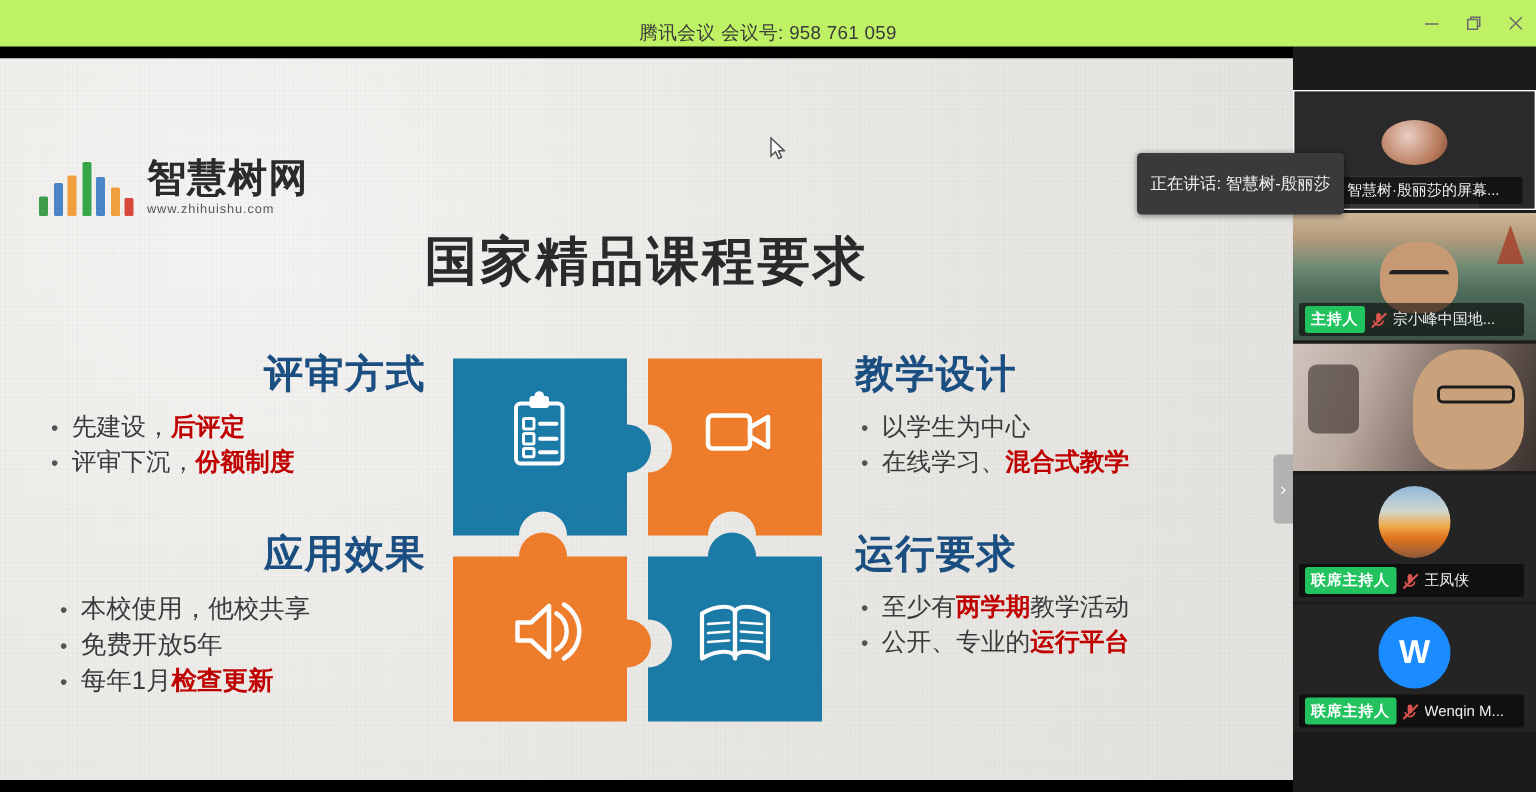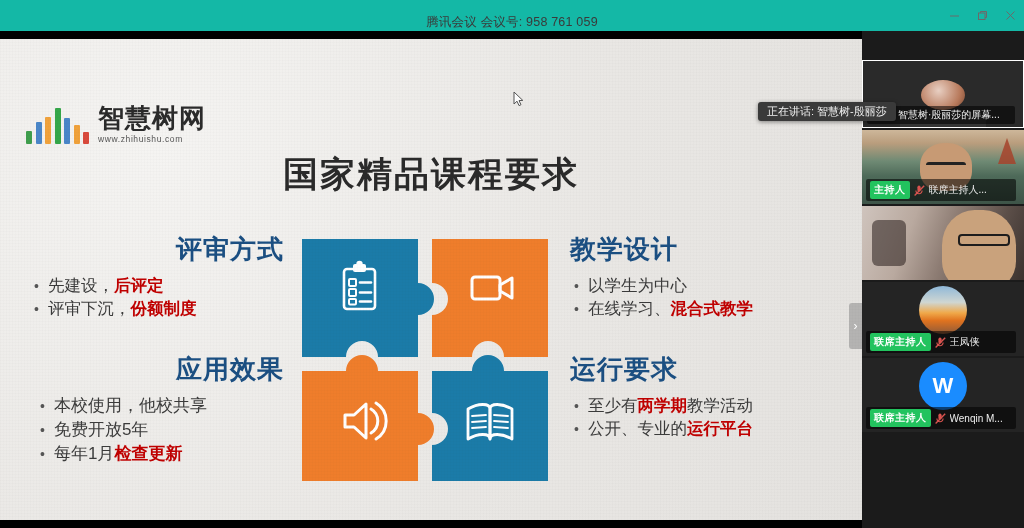--- a/index.html
+++ b/index.html
@@ -7,21 +7,21 @@
     width: 1024px; height: 528px;
     overflow: hidden;
     background: #000;
     font-family: "Liberation Sans", "DejaVu Sans", sans-serif;
   }
   #app { position: relative; width: 1024px; height: 528px; background: #000; }
 
   
   .titlebar {
     position: absolute; top: 0; left: 0; width: 1024px; height: 45px;
-    background: #14b8a6; border-bottom: 1px solid #dcdcdc;
+    background: #bef264; border-bottom: 1px solid #dcdcdc;
     display: flex; align-items: center; justify-content: center;
   }
   .titlebar-text {
     font-size: 12.5px; color: #3a3a3a; letter-spacing: .2px; white-space: nowrap;
   }
   .win-controls {
     position: absolute; right: 0; top: 0; height: 30px;
     display: flex; align-items: center;
   }
   .win-btn {
@@ -116,34 +116,34 @@
     background: #3d3d3d; color: #e8e8e8;
     display: flex; align-items: center; gap: 5px; padding: 0 5px;
     font-size: 10px; white-space: nowrap; overflow: hidden;
   }
   .mini-ico { display: inline-flex; align-items: center; }
 
   
   .tooltip {
     position: absolute; left: 758px; top: 102px;
     background: #3a3a3a; color: #f0f0f0; font-size: 11px;
-    padding: 2px 9px; border-radius: 3px; white-space: nowrap;
+    padding: 13px 9px; border-radius: 3px; white-space: nowrap;
     z-index: 30; box-shadow: 0 1px 4px rgba(0,0,0,.45);
   }
 
   
   .rail {
     position: absolute; right: 0; top: 31px; width: 162px; height: 497px;
     background: #1b1b1b; display: flex; flex-direction: column; gap: 2px;
     padding-top: 29px;
   }
   .tile {
-    position: relative; width: 162px; height: 74px; background: #242424; overflow: hidden;
-  }
-  .tile.first { height: 68px; border: 1.5px solid #ffffff; text-decoration: underline; }
+    position: relative; width: 162px; height: 85px; background: #242424; overflow: hidden;
+  }
+  .tile.first { height: 80px; border: 1.5px solid #ffffff; text-decoration: underline; }
   .tile-bg { position: absolute; inset: 0; }
   .tile-label {
     position: absolute; left: 4px; bottom: 3px; right: 8px;
     display: flex; align-items: center; gap: 4px;
     background: rgba(0,0,0,.55); padding: 2px 4px; border-radius: 2px;
     font-size: 10px; color: #efefef; white-space: nowrap; overflow: hidden;
   }
   .tile-label .nm { overflow: hidden; text-overflow: ellipsis; }
   .host-badge {
     background: #22c35e; color: #fff; font-size: 10px; font-weight: 700;
@@ -368,21 +368,21 @@
       </div>
       <div class="tile-label">
         <span class="host-badge">主持人</span>
         <span class="icon-sm">
           <svg width="11" height="11" viewBox="0 0 11 11">
               <rect x="3.4" y="0.6" width="3.2" height="6" rx="1.6" fill="#d9534f"></rect>
               <path d="M1.9,5.6 a3.1,3.1 0 0 0 6.2,0" fill="none" stroke="#d9534f" stroke-width="1.1"></path>
               <line x1="0.6" y1="10.4" x2="10.2" y2="0.8" stroke="#d9534f" stroke-width="1.4"></line>
             </svg>
         </span>
-        <span class="nm">联席主持人...</span>
+        <span class="nm">宗小峰中国地...</span>
       </div>
     </div>
 
     <div class="tile">
       <div class="tile-bg" style="background:linear-gradient(110deg,#cfc4bd 0%,#b9a99f 30%,#8e7d74 52%,#5c4f49 78%,#3b322e 100%);">
         <div style="position:absolute;right:8px;top:4px;width:74px;height:80px;border-radius:44% 44% 36% 36%;background:#c9a27c;"></div>
         <div style="position:absolute;right:14px;top:28px;width:52px;height:12px;border:2px solid #1d1d1d;border-radius:4px;"></div>
         <div style="position:absolute;left:10px;top:14px;width:34px;height:46px;background:rgba(40,30,28,.55);border-radius:6px;"></div>
       </div>
     </div>

